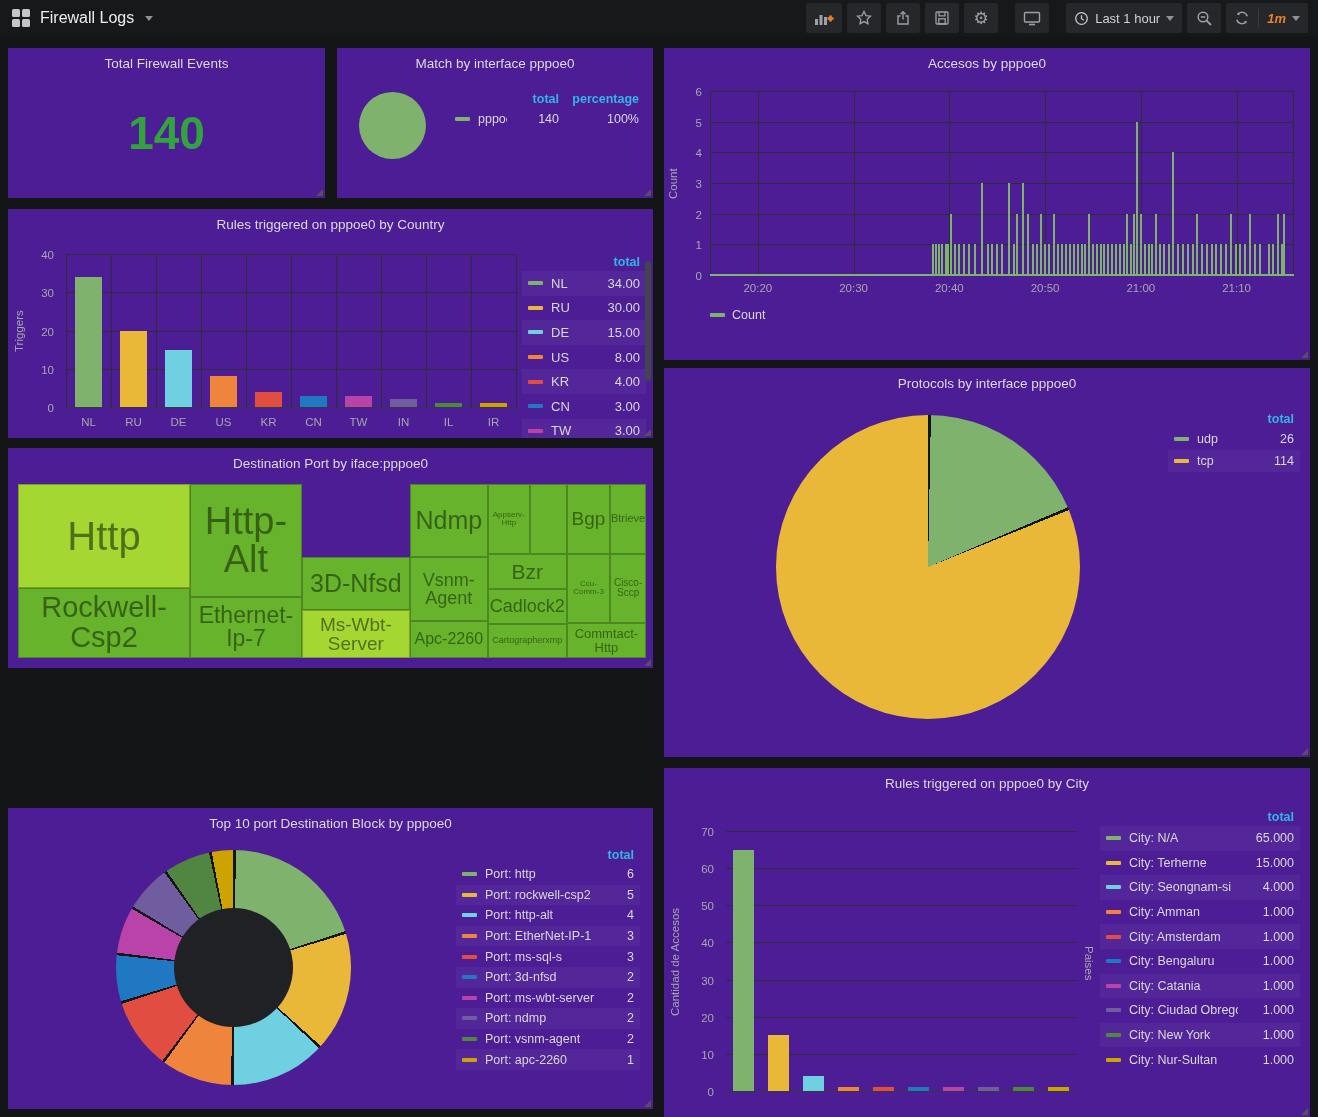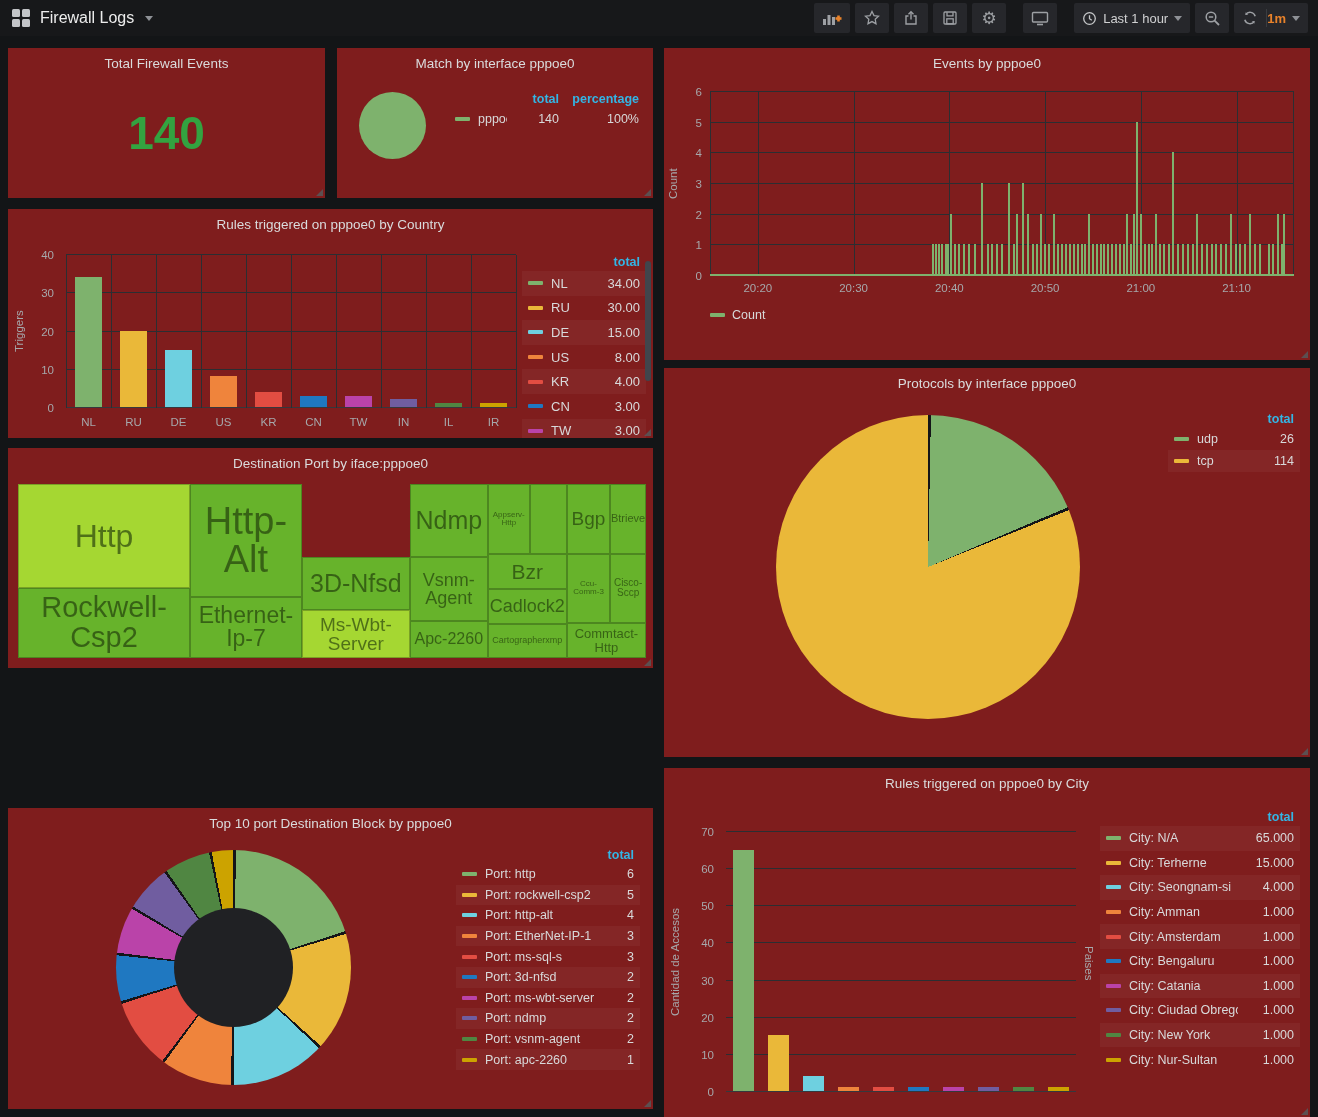--- a/index.html
+++ b/index.html
@@ -15,25 +15,25 @@
   .nav-title { color:#ececec; font-size:16px; font-weight:400; margin-right:7px; cursor:pointer; }
   .caret { display:inline-block; width:0; height:0; border-left:4px solid transparent; border-right:4px solid transparent;
            border-top:5px solid #8e9196; margin-left:4px; vertical-align:middle; }
   .nav-right { margin-left:auto; display:flex; align-items:center; }
   .btn { height:30px; min-width:34px; background:#26272b; border-radius:2px; display:flex; align-items:center;
          justify-content:center; margin-left:5px; color:#9da0a4; cursor:pointer; padding:0 8px; font-size:13px; }
   .btn svg { display:block; }
   .btn .glyph { font-size:17px; line-height:1; }
   .grp-gap { width:12px; }
   .time-label { color:#d0d1d2; margin:0 2px 0 6px; }
-  .interval-label { color:#e8822a; font-weight:700; margin:0 2px 0 0; }
+  .interval-label { color:#e8822a; font-weight:700; margin:0 2px 0 8px;font-style:italic; }
   .btn-divider { width:1px; height:18px; background:#3a3c40; margin-left:8px; }
 
   
-  .panel { position:absolute; background:#7f1d1d; overflow:hidden; }
+  .panel { position:absolute; background:#4c1d95; overflow:hidden; }
   .ptitle { position:absolute; left:0; right:0; top:8px; text-align:center; font-size:13.5px; font-weight:500;
             color:#dadbdc; cursor:pointer; white-space:nowrap; }
   .rsz { position:absolute; right:2px; bottom:2px; width:0; height:0;
          border-bottom:7px solid #56585b; border-left:7px solid transparent; opacity:.85; cursor:nwse-resize; }
 
   .bigstat { position:absolute; left:0; right:0; top:34px; bottom:14px; display:flex; align-items:center;
              justify-content:center; font-size:46px; font-weight:700; }
 
   
   .plot { position:absolute; }
@@ -185,21 +185,21 @@
           <div class="dash" style="background: rgb(126, 178, 109);"></div>
           <div class="lbl">pppoe0</div>
           <div class="val" style="width: 52px;">140</div>
           <div class="val" style="width: 80px;">100%</div>
         </div>
       </div>
     <div class="rsz"></div>
   </div>
 
   <div class="panel" style="left:664px;top:48px;width:646px;height:312px">
-    <div class="ptitle">Events by pppoe0</div>
+    <div class="ptitle">Accesos by pppoe0</div>
     <div class="vlab" style="left:2px;top:44px;height:184px;width:14px">Count</div>
     <div class="yaxis" style="position:absolute;left:18px;top:44px;width:24px;height:184px">
         <div class="ytick" style="bottom: calc(0% - 6px);">0</div>
         <div class="ytick" style="bottom: calc(16.6667% - 6px);">1</div>
         <div class="ytick" style="bottom: calc(33.3333% - 6px);">2</div>
         <div class="ytick" style="bottom: calc(50% - 6px);">3</div>
         <div class="ytick" style="bottom: calc(66.6667% - 6px);">4</div>
         <div class="ytick" style="bottom: calc(83.3333% - 6px);">5</div>
         <div class="ytick" style="bottom: calc(100% - 6px);">6</div>
       </div>
@@ -431,21 +431,21 @@
           <div class="lbl">tcp</div>
           <div class="val" style="width: 46px;">114</div>
         </div>
       </div>
     <div class="rsz"></div>
   </div>
 
   <div class="panel" style="left:8px;top:448px;width:645px;height:220px">
     <div class="ptitle">Destination Port by iface:pppoe0</div>
     <div class="tm" style="left:10px;top:36px;width:628px;height:174px">
-        <div class="tm-cell bright" style="left: 0%; top: 0%; width: 27.4%; height: 59.8%; font-size: 32px;">Http</div>
+        <div class="tm-cell bright" style="left: 0%; top: 0%; width: 27.4%; height: 59.8%; font-size: 40px;">Http</div>
         <div class="tm-cell mid" style="left: 0%; top: 59.8%; width: 27.4%; height: 40.2%; font-size: 29px;">Rockwell-Csp2</div>
         <div class="tm-cell mid" style="left: 27.4%; top: 0%; width: 17.8%; height: 64.9%; font-size: 38px;">Http-Alt</div>
         <div class="tm-cell mid" style="left: 27.4%; top: 64.9%; width: 17.8%; height: 35.1%; font-size: 23px;">Ethernet-Ip-7</div>
         <div class="tm-cell mid" style="left: 45.2%; top: 42%; width: 17.2%; height: 30.4%; font-size: 25px;">3D-Nfsd</div>
         <div class="tm-cell bright" style="left: 45.2%; top: 72.4%; width: 17.2%; height: 27.6%; font-size: 19px;">Ms-Wbt-Server</div>
         <div class="tm-cell mid" style="left: 62.4%; top: 0%; width: 12.4%; height: 42%; font-size: 25px;">Ndmp</div>
         <div class="tm-cell mid" style="left: 62.4%; top: 42%; width: 12.4%; height: 36.7%; font-size: 18px;">Vsnm-Agent</div>
         <div class="tm-cell mid" style="left: 62.4%; top: 78.7%; width: 12.4%; height: 21.3%; font-size: 16px;">Apc-2260</div>
         <div class="tm-cell mid" style="left: 74.8%; top: 0%; width: 6.7%; height: 40.2%; font-size: 8px;">Appserv-Http</div>
         <div class="tm-cell mid" style="left: 81.5%; top: 0%; width: 5.9%; height: 40.2%; font-size: 8px;"></div>

